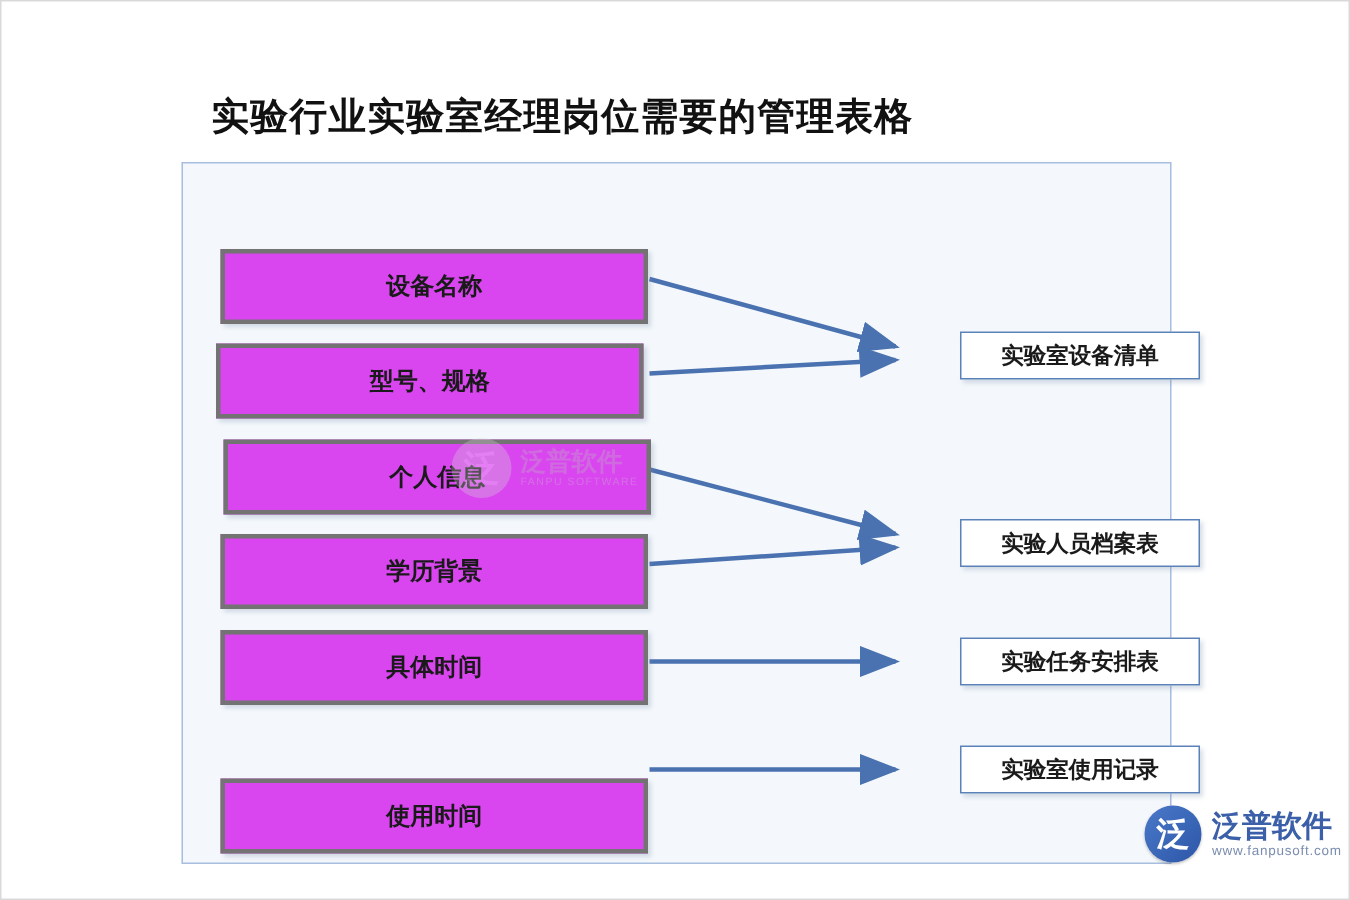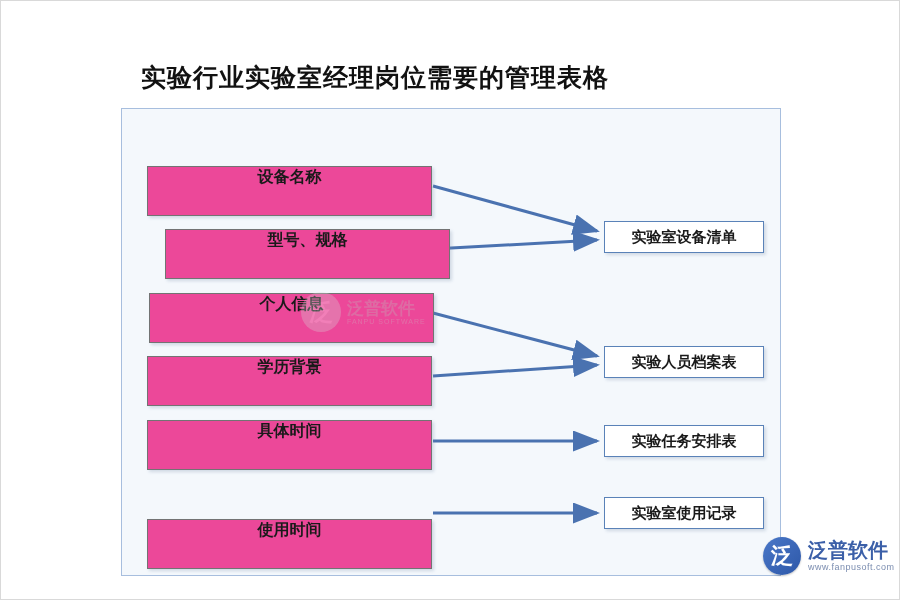--- a/index.html
+++ b/index.html
@@ -40,25 +40,25 @@
     width: 660px;
     height: 468px;
     background: #f4f8fc;
     border: 1px solid #a7bede;
     box-sizing: border-box;
   }
   .lbox {
     position: absolute;
     width: 285px;
     height: 50px;
-    background: #ec4899;
-    border: 1px solid #737373;
-    box-sizing: border-box;
-    display: flex;
-    align-items: flex-start;
+    background: #d946ef;
+    border: 3px solid #737373;
+    box-sizing: border-box;
+    display: flex;
+    align-items: center;
     justify-content: center;
     font-size: 16px;
     font-weight: bold;
     color: #1a1a1a;
     font-family: "DejaVu Sans", "Liberation Sans", sans-serif;
     box-shadow: 2px 2px 3px rgba(120,140,170,0.28);
   }
   .rbox {
     position: absolute;
     width: 160px;
@@ -67,20 +67,21 @@
     border: 1px solid #5a82b8;
     box-sizing: border-box;
     display: flex;
     align-items: center;
     justify-content: center;
     font-size: 15px;
     font-weight: bold;
     color: #1a1a1a;
     font-family: "DejaVu Sans", "Liberation Sans", sans-serif;
     box-shadow: 2px 2px 3px rgba(120,140,170,0.28);
+    margin-left: 36px;
   }
   #arrows {
     position: absolute;
     left: 0;
     top: 0;
     width: 900px;
     height: 600px;
     pointer-events: none;
   }
   #wm-center {
@@ -187,21 +188,21 @@
     <path d="M 432 375 L 596 364" stroke="#4a72b0" stroke-width="3" fill="none" marker-end="url(#ah)"></path>
 
     <path d="M 432 440 L 596 440" stroke="#4a72b0" stroke-width="3" fill="none" marker-end="url(#ah)"></path>
 
     <path d="M 432 512 L 596 512" stroke="#4a72b0" stroke-width="3" fill="none" marker-end="url(#ah)"></path>
   </svg>
 
   <div class="lbox" style="left:146px; top:165px;">
     <span>设备名称</span>
   </div>
-  <div class="lbox" style="left:164px; top:228px;font-family:Liberation Serif, serif;">
+  <div class="lbox" style="left:143px; top:228px;font-family:Liberation Serif, serif;">
     <span>型号、规格</span>
   </div>
   <div class="lbox" style="left:148px; top:292px;">
     <span>个人信息</span>
   </div>
   <div class="lbox" style="left:146px; top:419px;">
     <span>具体时间</span>
   </div>
   <div class="lbox" style="left:146px; top:355px;">
     <span>学历背景</span>

